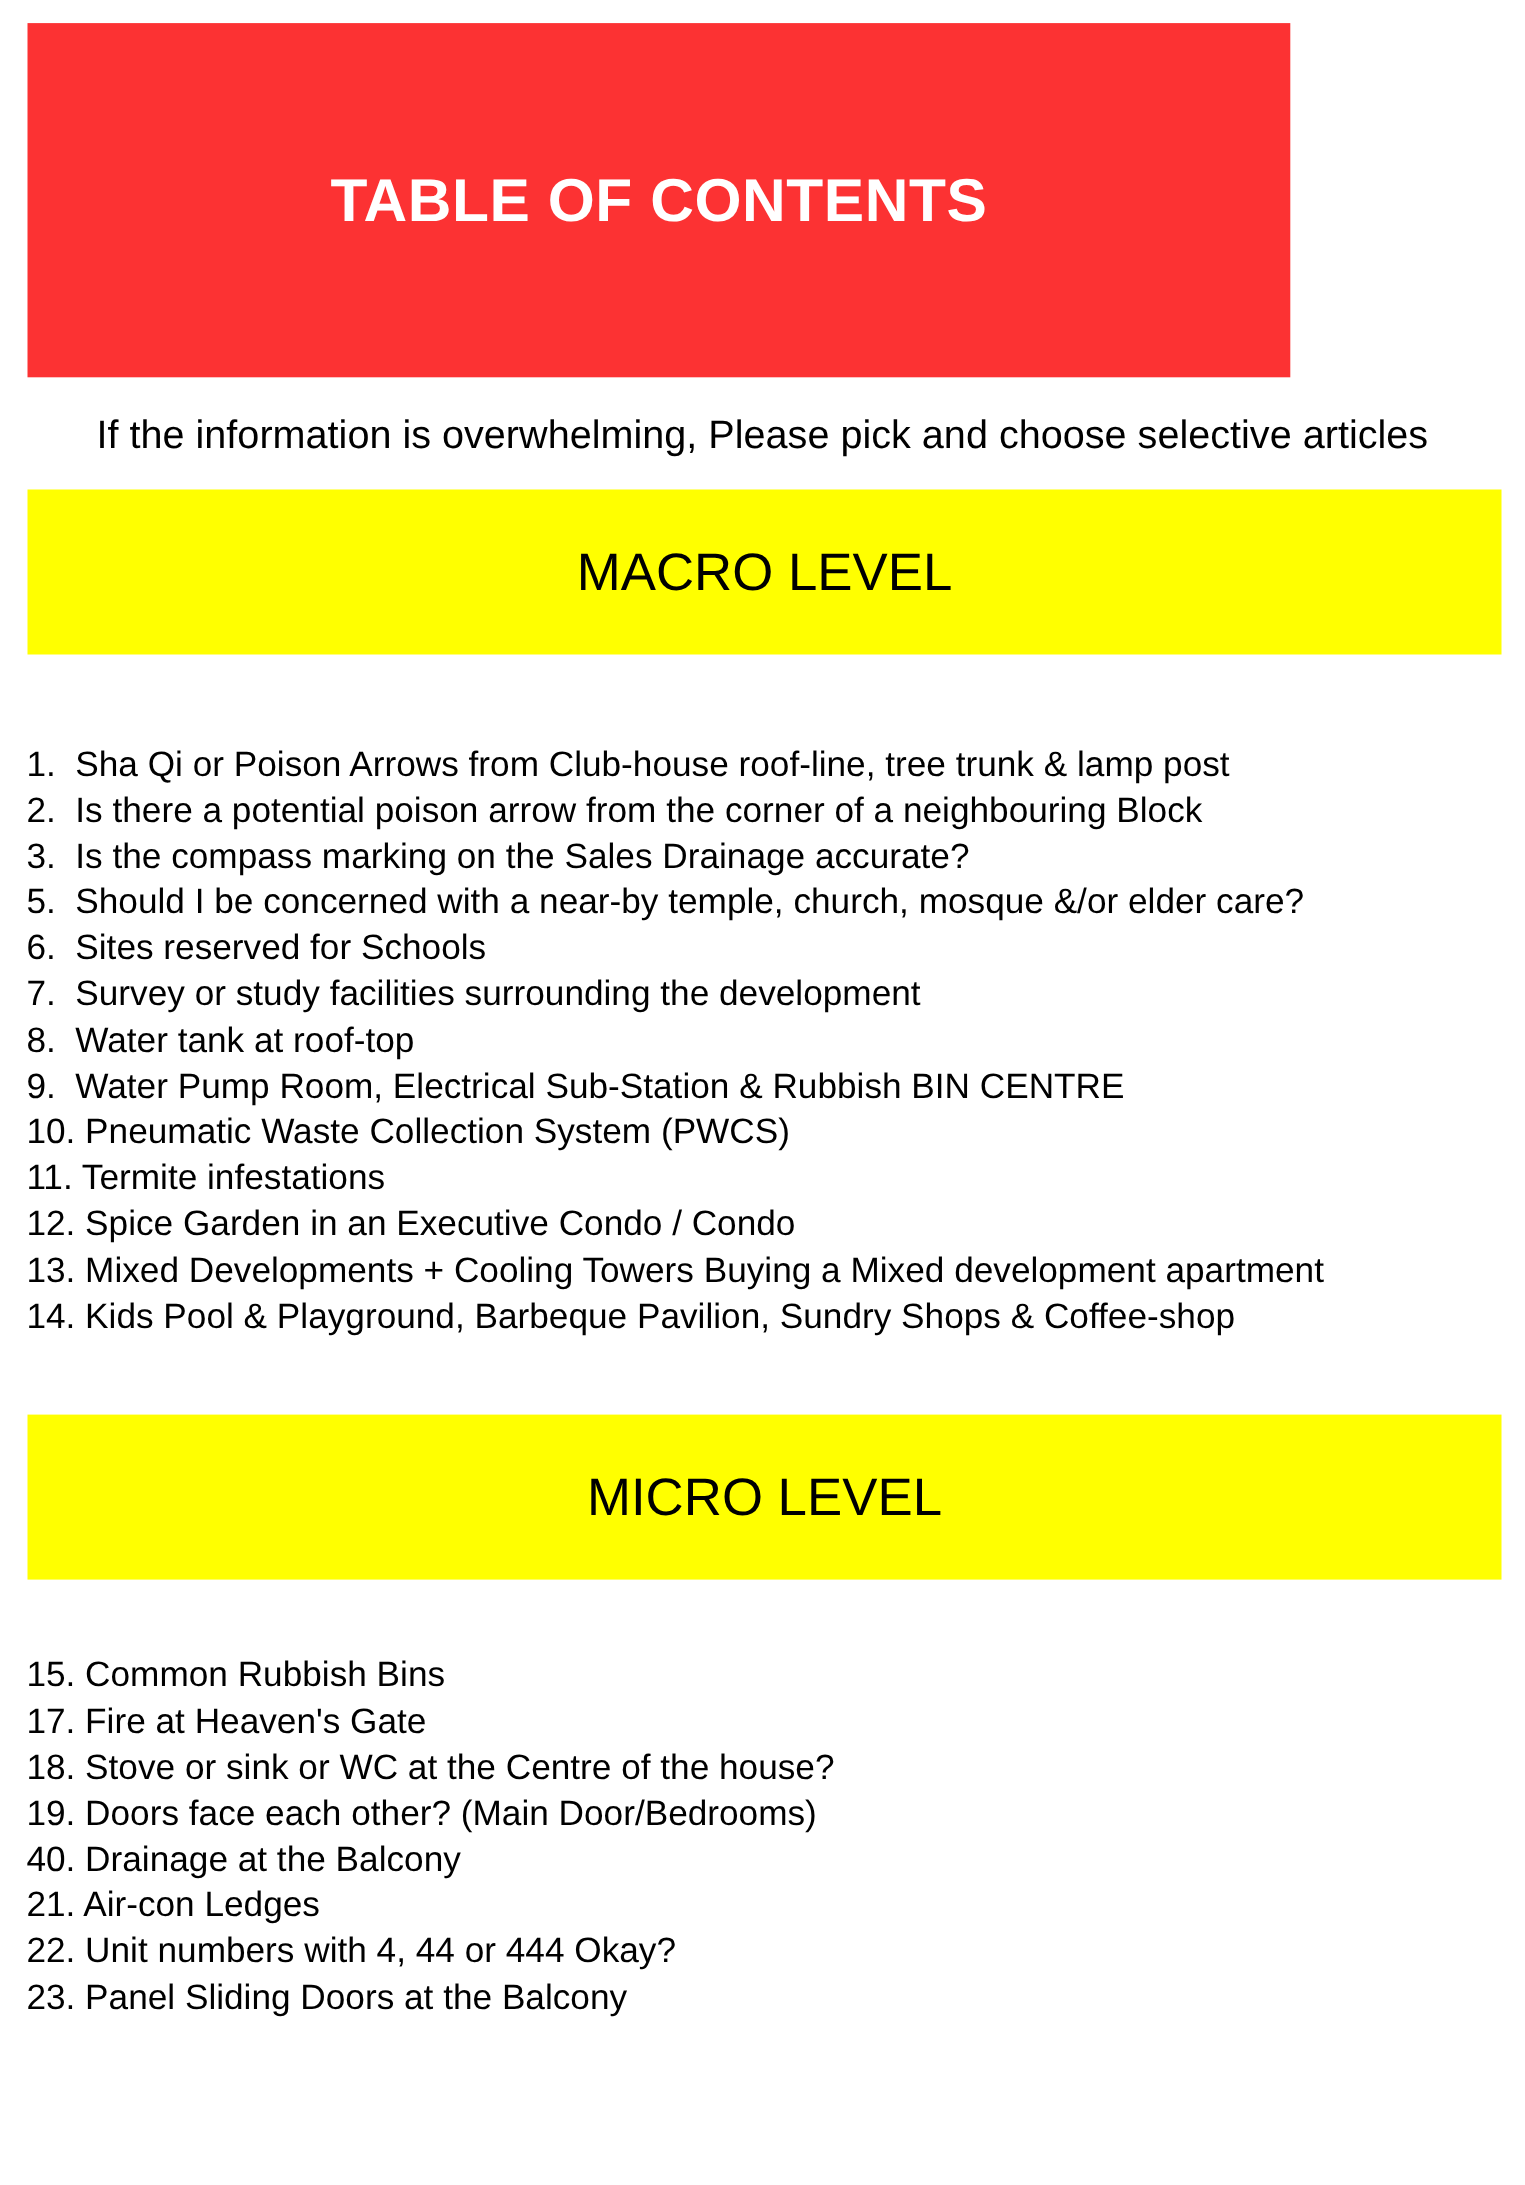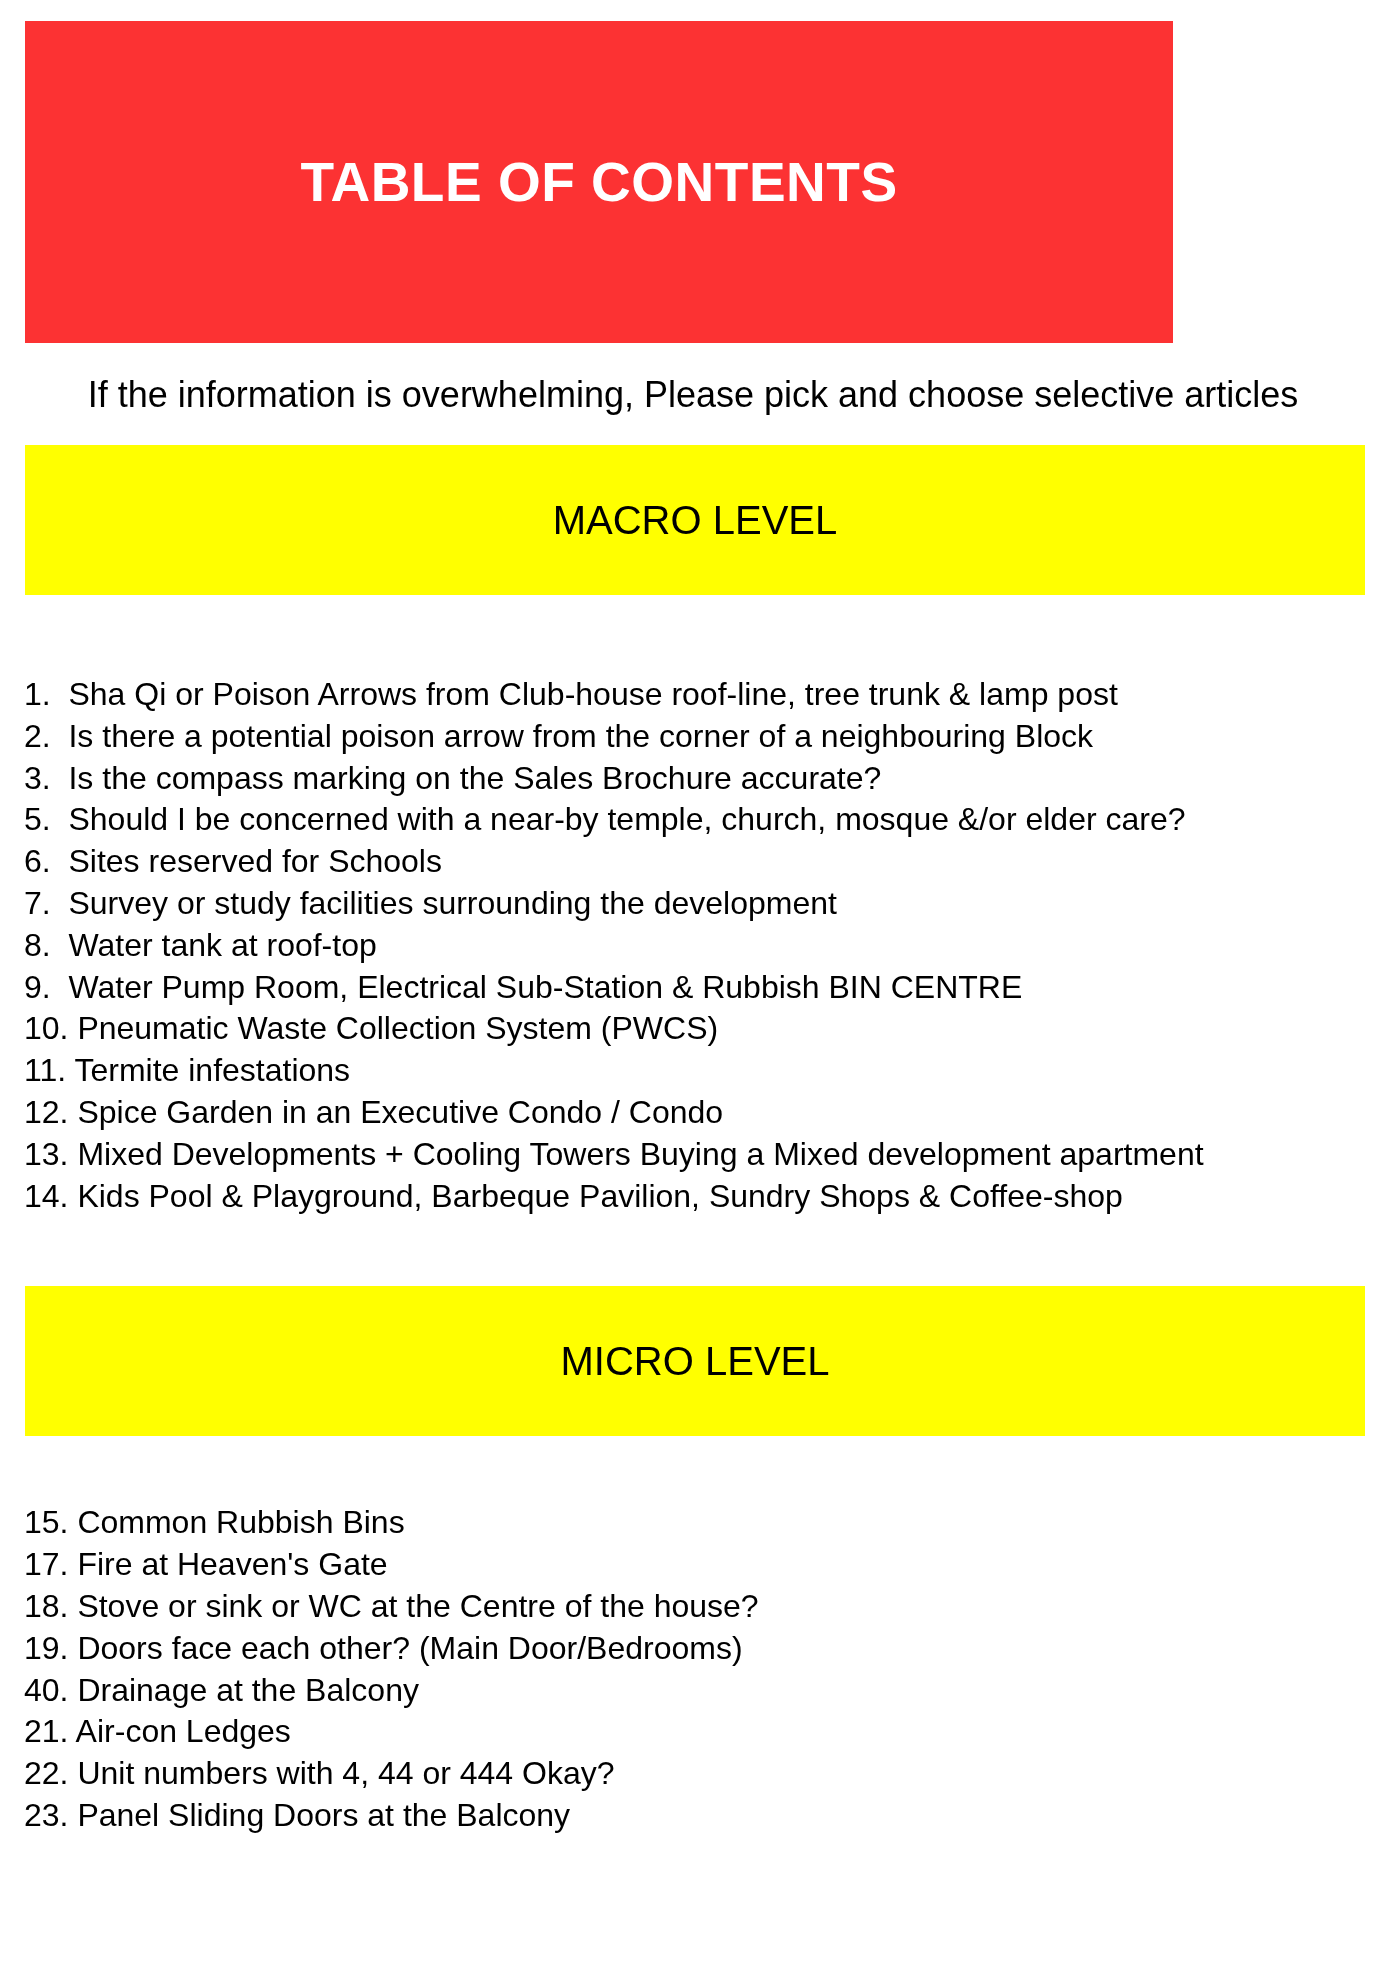--- a/index.html
+++ b/index.html
@@ -45,21 +45,21 @@
     width: 1340px;
     height: 150px;
     background: #ffff00;
     display: flex;
     align-items: center;
     justify-content: center;
   }
   .banner-yellow.first { margin-top: 28px; }
   .banner-yellow.second { margin-top: 69px; }
   .banner-yellow .section-heading {
-    font-size: 40px;
+    font-size: 48px;
     font-weight: normal;
     white-space: nowrap;
   }
   ul.toc-list {
     list-style: none;
     margin: 0;
     padding: 0 0 0 24px;
   }
   ul.toc-list.macro { margin-top: 79px; }
   ul.toc-list.micro { margin-top: 66px; }
@@ -86,21 +86,21 @@
 
   <div class="intro">If the information is overwhelming, Please pick and choose selective articles</div>
 
   <div class="banner-yellow first">
     <div class="section-heading">MACRO LEVEL</div>
   </div>
 
   <ul class="toc-list macro">
     <li><span class="num">1.  </span><span class="txt">Sha Qi or Poison Arrows from Club-house roof-line, tree trunk &amp; lamp post</span></li>
     <li><span class="num">2.  </span><span class="txt">Is there a potential poison arrow from the corner of a neighbouring Block</span></li>
-    <li><span class="num">3.  </span><span class="txt">Is the compass marking on the Sales Brochure accurate?</span></li>
+    <li><span class="num">3.  </span><span class="txt">Is the compass marking on the Sales Drainage accurate?</span></li>
     <li><span class="num">5.  </span><span class="txt">Should I be concerned with a near-by temple, church, mosque &amp;/or elder care?</span></li>
     <li><span class="num">6.  </span><span class="txt">Sites reserved for Schools</span></li>
     <li><span class="num">7.  </span><span class="txt">Survey or study facilities surrounding the development</span></li>
     <li><span class="num">8.  </span><span class="txt">Water tank at roof-top</span></li>
     <li><span class="num">9.  </span><span class="txt">Water Pump Room, Electrical Sub-Station &amp; Rubbish BIN CENTRE</span></li>
     <li><span class="num">10. </span><span class="txt">Pneumatic Waste Collection System (PWCS)</span></li>
     <li><span class="num">11. </span><span class="txt">Termite infestations</span></li>
     <li><span class="num">12. </span><span class="txt">Spice Garden in an Executive Condo / Condo</span></li>
     <li><span class="num">13. </span><span class="txt">Mixed Developments + Cooling Towers Buying a Mixed development apartment</span></li>
     <li><span class="num">14. </span><span class="txt">Kids Pool &amp; Playground, Barbeque Pavilion, Sundry Shops &amp; Coffee-shop</span></li>

